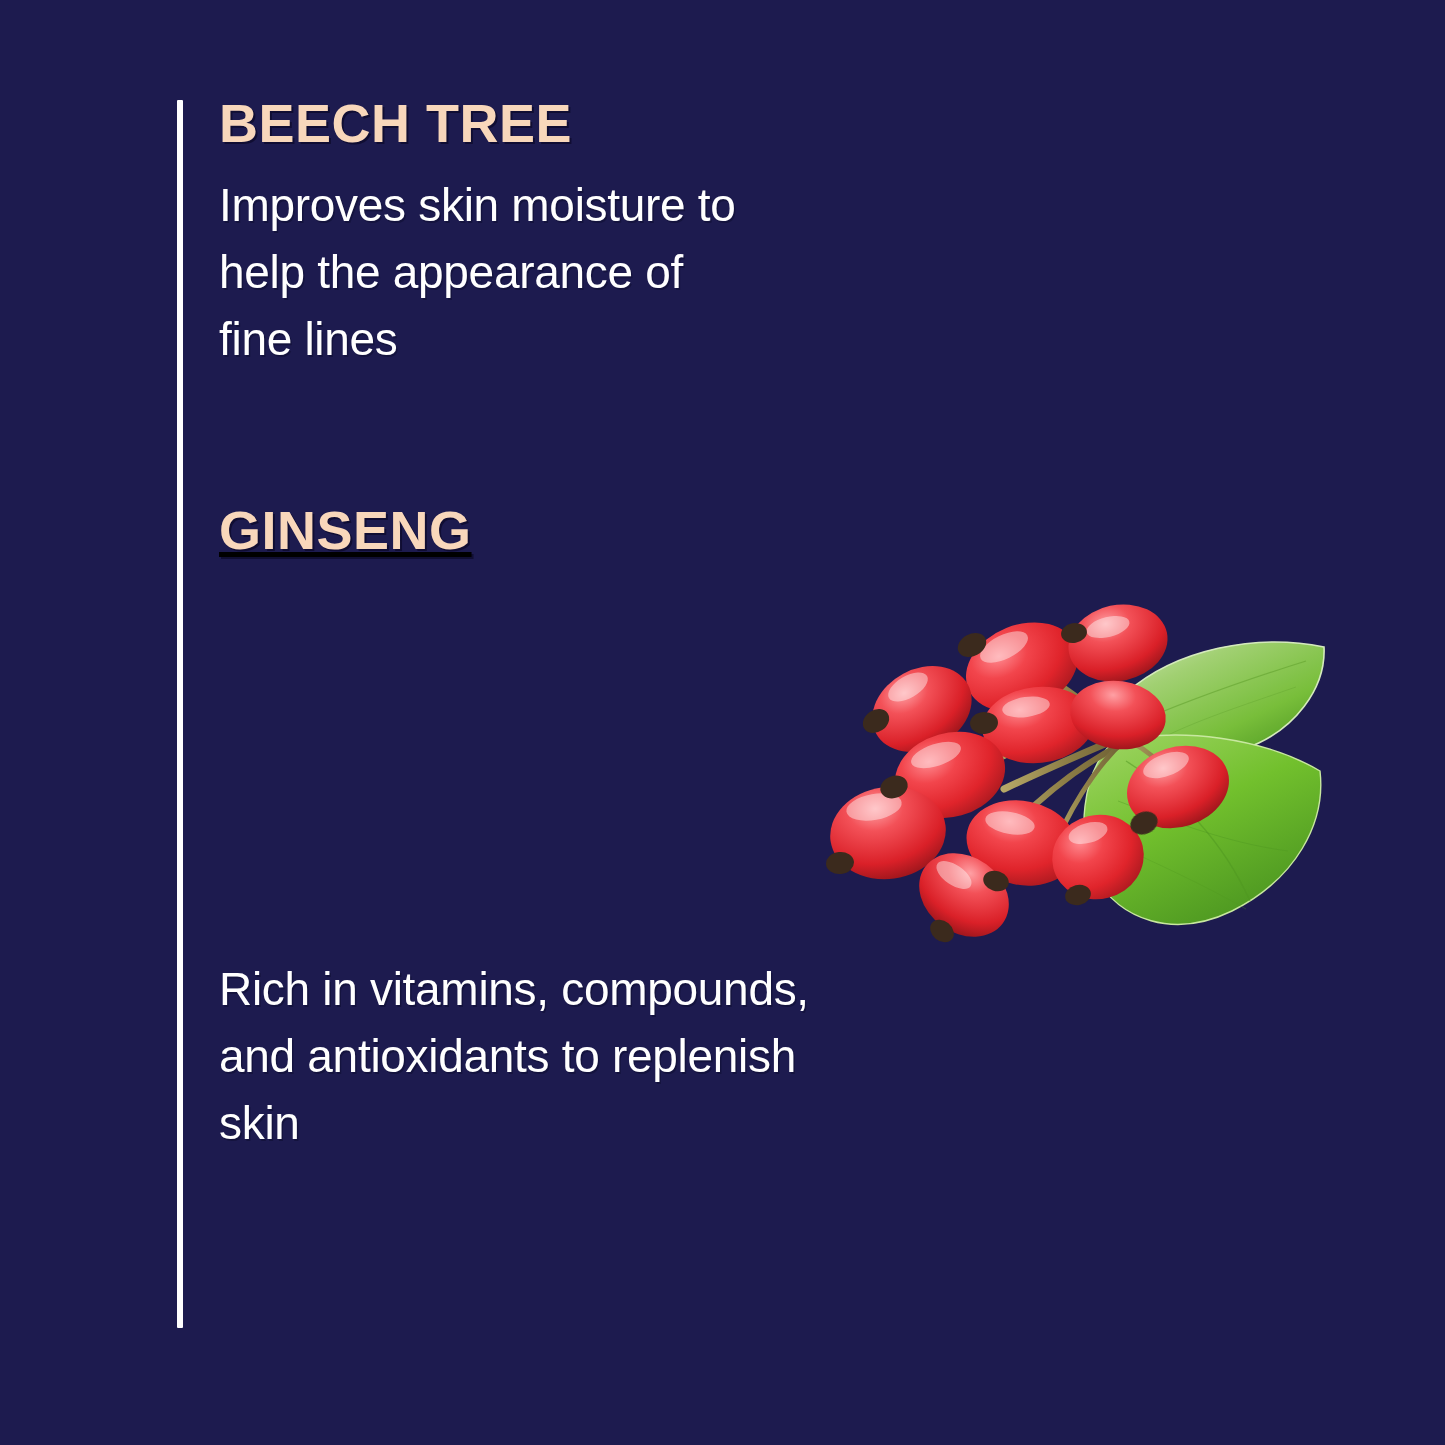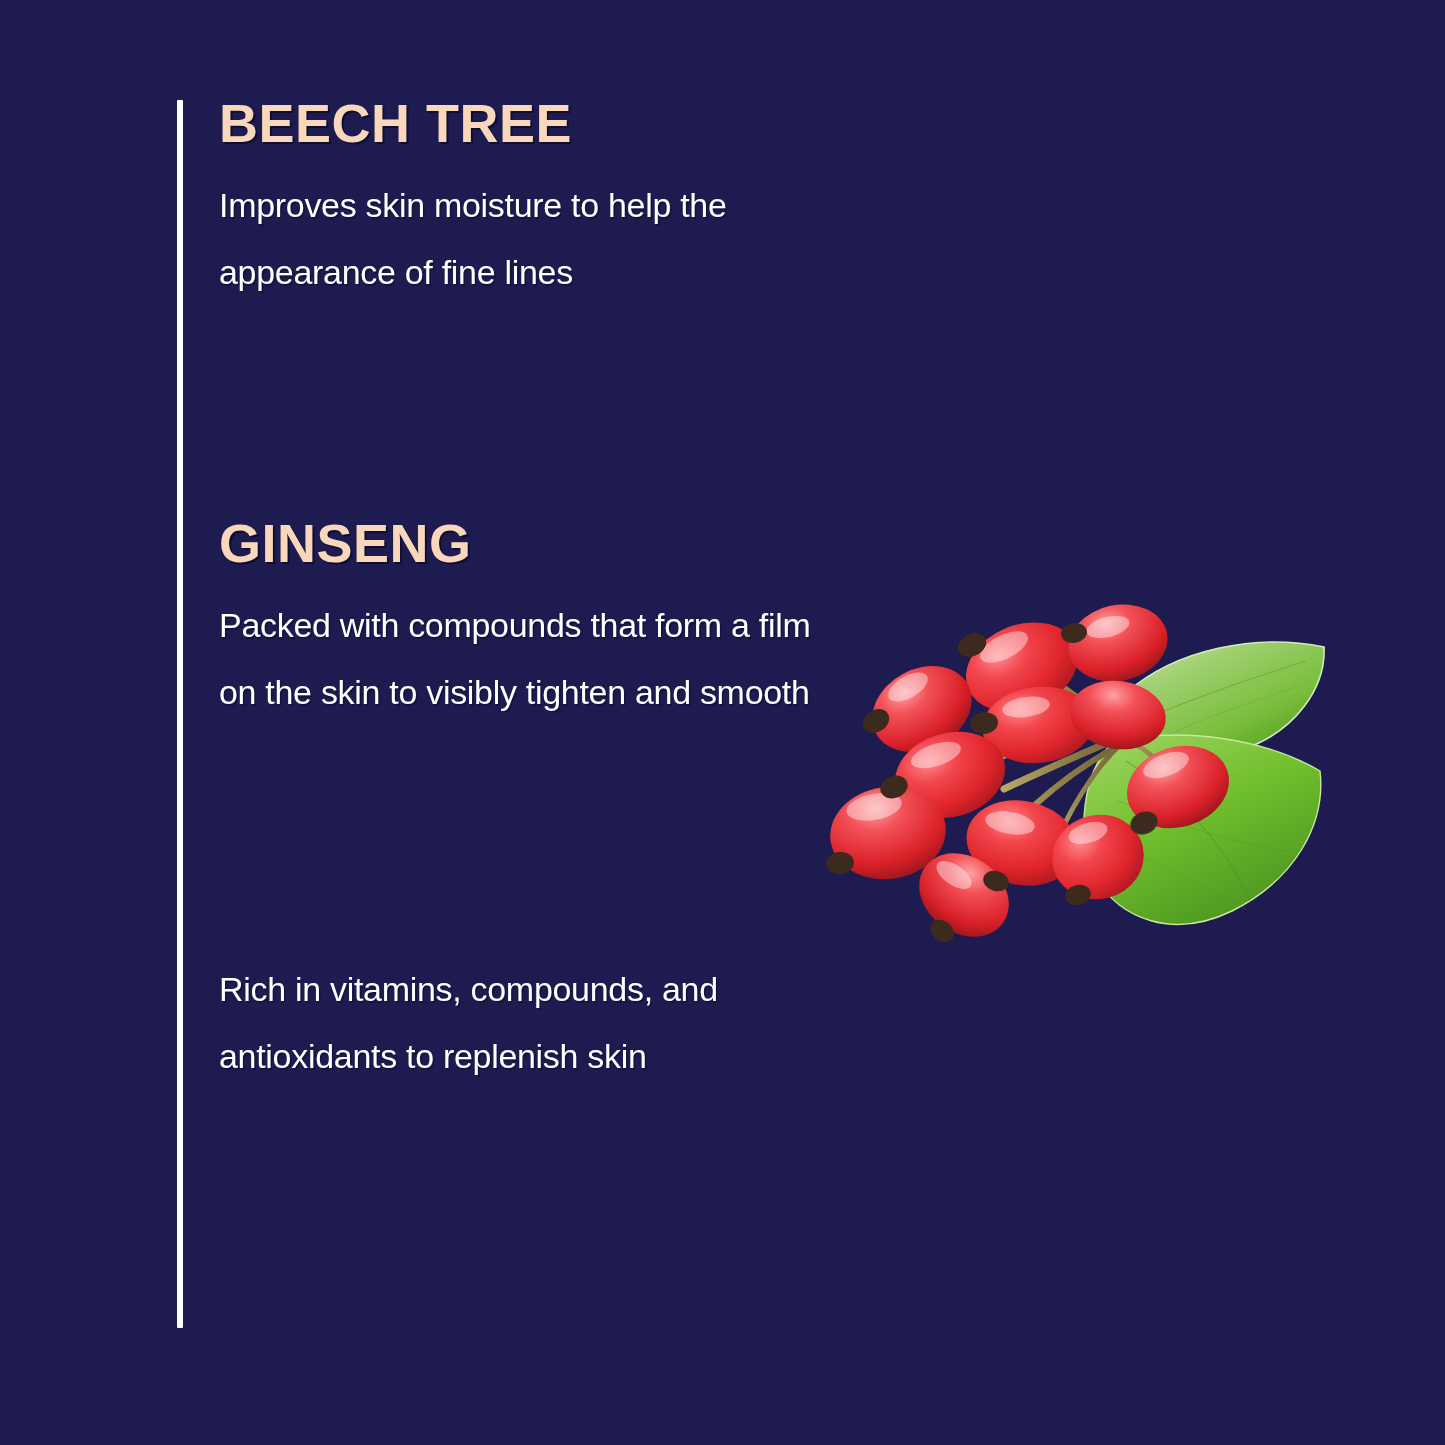--- a/index.html
+++ b/index.html
@@ -60,30 +60,30 @@
     letter-spacing: 0.5px;
     color: #f8d7bb;
     text-shadow: 2px 2px 0 rgba(12,10,42,0.75);
     line-height: 1.0;
     white-space: nowrap;
   }
 
   .block-body {
     font-family: "Liberation Sans", sans-serif;
     font-weight: 500;
-    font-size: 34px;
+    font-size: 46px;
     line-height: 67px;
     color: #ffffff;
     letter-spacing: -0.3px;
     text-shadow: 1.5px 1.5px 0 rgba(12,10,42,0.45);
   }
 
   
   #block-beech   { position: absolute; top: 0px;   left: 0; width: 540px; }
-  #block-ginseng { position: absolute; top: 420px; left: 0; width: 620px; }
+  #block-ginseng { position: absolute; top: 407px; left: 0; width: 620px; text-decoration: underline; }
   #block-goji    { position: absolute; top: 860px; left: 0; width: 640px; }
 
   .block-title + .block-body { margin-top: 22px; }
 
   
   #berry-photo {
     position: absolute;
     left: 826px;
     top: 575px;
     width: 540px;
@@ -104,21 +104,20 @@
 
   <div id="content">
 
     <div class="block" id="block-beech">
       <div class="block-title">BEECH TREE</div>
       <div class="block-body">Improves skin moisture to help the appearance of fine lines</div>
     </div>
 
     <div class="block" id="block-ginseng">
       <div class="block-title">GINSENG</div>
-      <div class="block-body">Packed with compounds that form a film on the skin to visibly tighten and smooth</div>
     </div>
 
     <div class="block" id="block-goji">
       <div class="block-body">Rich in vitamins, compounds, and antioxidants to replenish skin</div>
     </div>
 
   </div>
 
   <div id="berry-photo">
     <svg viewBox="0 0 540 380" xmlns="http://www.w3.org/2000/svg" aria-hidden="true">

